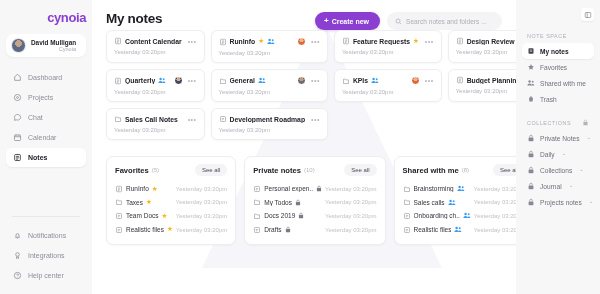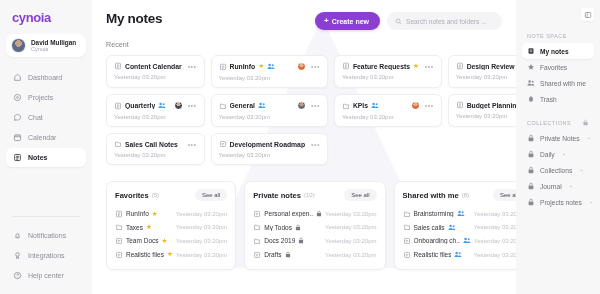--- a/index.html
+++ b/index.html
@@ -20,20 +20,21 @@
   
   .lsidebar {
     width: 92px;
     background: #f7f7f8;
     display: flex;
     flex-direction: column;
     padding: 9px 6px 6px 6px;
     flex-shrink: 0;
     position: relative;
     z-index: 5;
+    text-align: right;
   }
   .logo {
     font-size: 13px;
     font-weight: 700;
     color: #8b3fd1;
     letter-spacing: -0.4px;
     padding: 1px 0 0 6px;
     margin-bottom: 9px;
   }
   .profile {
@@ -335,21 +336,20 @@
           <div class="search-box">
             <svg width="7" height="7" viewBox="0 0 16 16" fill="none" stroke="#aeaeb8" stroke-width="1.7">
                 <circle cx="7" cy="7" r="4.6"></circle>
                 <path d="M10.6 10.6 14 14"></path>
               </svg>
             <span class="search-ph">Search notes and folders ...</span>
           </div>
         </div>
       </div>
 
-      <div class="section-label">Recent</div>
 
       <div class="recent-grid">
 
         <div class="note-card">
           <div class="nc-top">
             <svg class="doc-ico" viewBox="0 0 16 16" fill="none" stroke="#9a9aa6" stroke-width="1.3">
                 <rect x="3" y="2.5" width="10" height="11" rx="1.4"></rect>
                 <path d="M5.6 6h4.8M5.6 8.5h4.8M5.6 11h3"></path>
               </svg>
             <span class="nc-title">Content Calendar</span>

